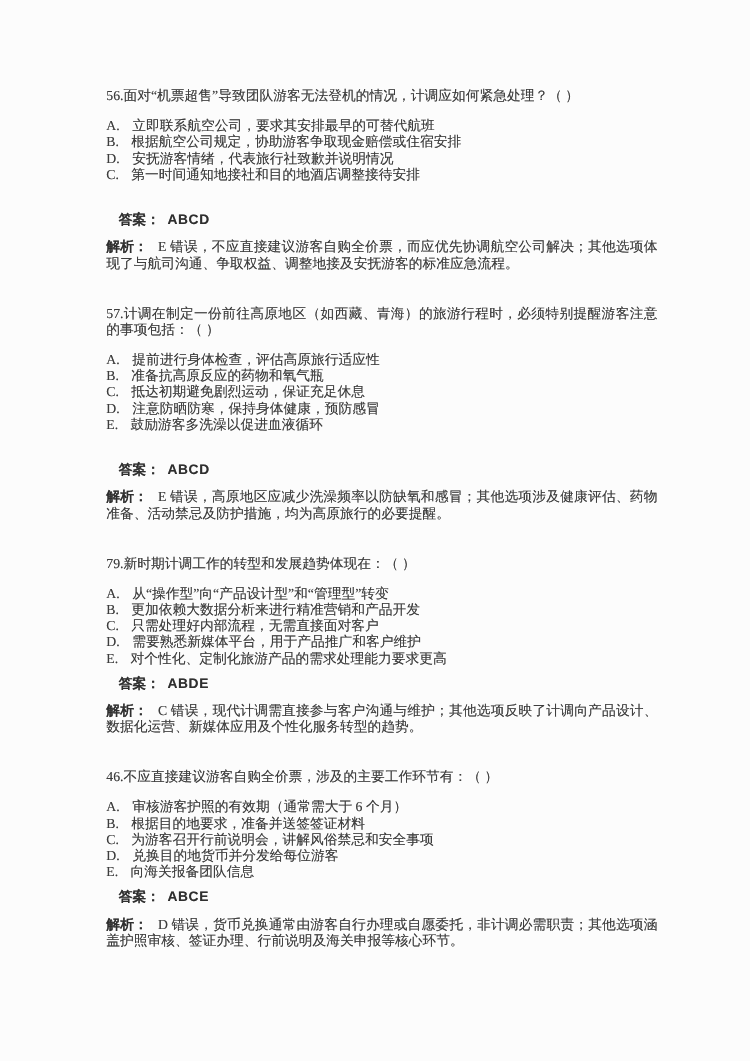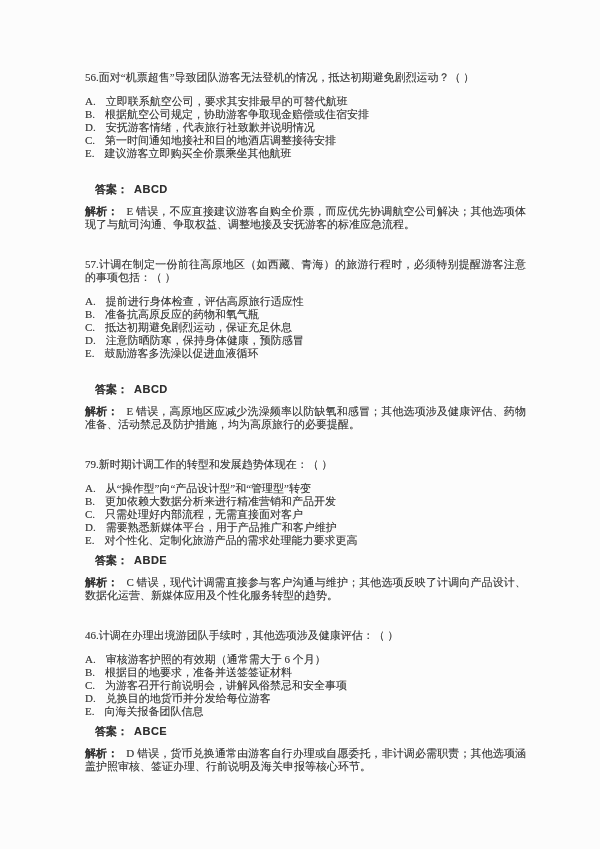--- a/index.html
+++ b/index.html
@@ -70,27 +70,26 @@
     margin-top: 17px;
   }
 </style>
 </head>
 <body>
 
 <div class="page">
 
   <div class="question">
     <p class="stem">
-      <span class="q-num">56.</span><span>面对“机票超售”导致团队游客无法登机的情况，抵达初期避免剧烈运动？（ ）</span>
+      <span class="q-num">56.</span><span>面对“机票超售”导致团队游客无法登机的情况，计调应如何紧急处理？（ ）</span>
     </p>
     <p class="option"><span class="opt-label">A.</span><span>立即联系航空公司，要求其安排最早的可替代航班</span></p>
     <p class="option"><span class="opt-label">B.</span><span>根据航空公司规定，协助游客争取现金赔偿或住宿安排</span></p>
     <p class="option"><span class="opt-label">D.</span><span>安抚游客情绪，代表旅行社致歉并说明情况</span></p>
     <p class="option"><span class="opt-label">C.</span><span>第一时间通知地接社和目的地酒店调整接待安排</span></p>
-    <p class="option"><span class="opt-label">E.</span><span>建议游客立即购买全价票乘坐其他航班</span></p>
     <p class="answer"><span class="answer-label">答案：</span><span class="answer-value">ABCD</span></p>
     <p class="analysis"><span class="analysis-label">解析：</span><span>E 错误，不应直接建议游客自购全价票，而应优先协调航空公司解决；其他选项体现了与航司沟通、争取权益、调整地接及安抚游客的标准应急流程。</span></p>
   </div>
 
   <div class="question">
     <p class="stem">
       <span class="q-num">57.</span><span>计调在制定一份前往高原地区（如西藏、青海）的旅游行程时，必须特别提醒游客注意的事项包括：（ ）</span>
     </p>
     <p class="option"><span class="opt-label">A.</span><span>提前进行身体检查，评估高原旅行适应性</span></p>
     <p class="option"><span class="opt-label">B.</span><span>准备抗高原反应的药物和氧气瓶</span></p>
@@ -109,21 +108,21 @@
     <p class="option"><span class="opt-label">B.</span><span>更加依赖大数据分析来进行精准营销和产品开发</span></p>
     <p class="option"><span class="opt-label">C.</span><span>只需处理好内部流程，无需直接面对客户</span></p>
     <p class="option"><span class="opt-label">D.</span><span>需要熟悉新媒体平台，用于产品推广和客户维护</span></p>
     <p class="option"><span class="opt-label">E.</span><span>对个性化、定制化旅游产品的需求处理能力要求更高</span></p>
     <p class="answer tight"><span class="answer-label">答案：</span><span class="answer-value">ABDE</span></p>
     <p class="analysis"><span class="analysis-label">解析：</span><span>C 错误，现代计调需直接参与客户沟通与维护；其他选项反映了计调向产品设计、数据化运营、新媒体应用及个性化服务转型的趋势。</span></p>
   </div>
 
   <div class="question">
     <p class="stem">
-      <span class="q-num">46.</span><span>计调在办理出境游团队手续时，其他选项涉及健康评估：（ ）</span>
+      <span class="q-num">46.</span><span>不应直接建议游客自购全价票，涉及的主要工作环节有：（ ）</span>
     </p>
     <p class="option"><span class="opt-label">A.</span><span>审核游客护照的有效期（通常需大于 6 个月）</span></p>
     <p class="option"><span class="opt-label">B.</span><span>根据目的地要求，准备并送签签证材料</span></p>
     <p class="option"><span class="opt-label">C.</span><span>为游客召开行前说明会，讲解风俗禁忌和安全事项</span></p>
     <p class="option"><span class="opt-label">D.</span><span>兑换目的地货币并分发给每位游客</span></p>
     <p class="option"><span class="opt-label">E.</span><span>向海关报备团队信息</span></p>
     <p class="answer tight"><span class="answer-label">答案：</span><span class="answer-value">ABCE</span></p>
     <p class="analysis"><span class="analysis-label">解析：</span><span>D 错误，货币兑换通常由游客自行办理或自愿委托，非计调必需职责；其他选项涵盖护照审核、签证办理、行前说明及海关申报等核心环节。</span></p>
   </div>
 

